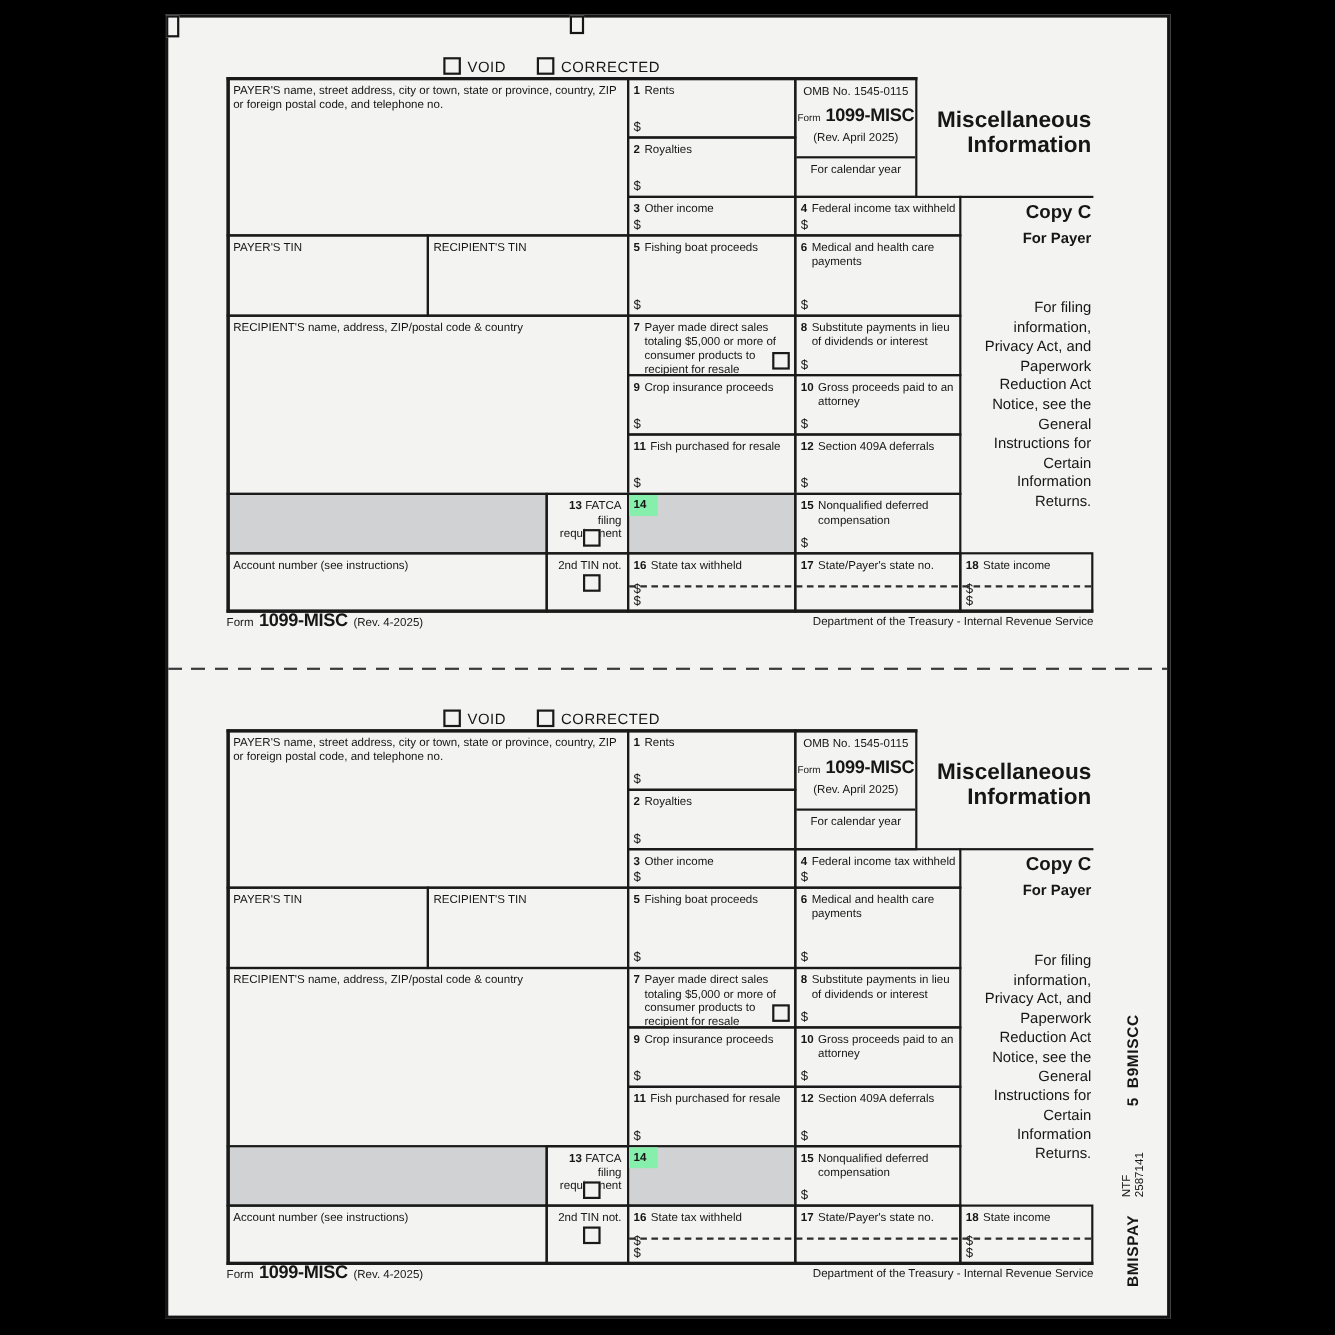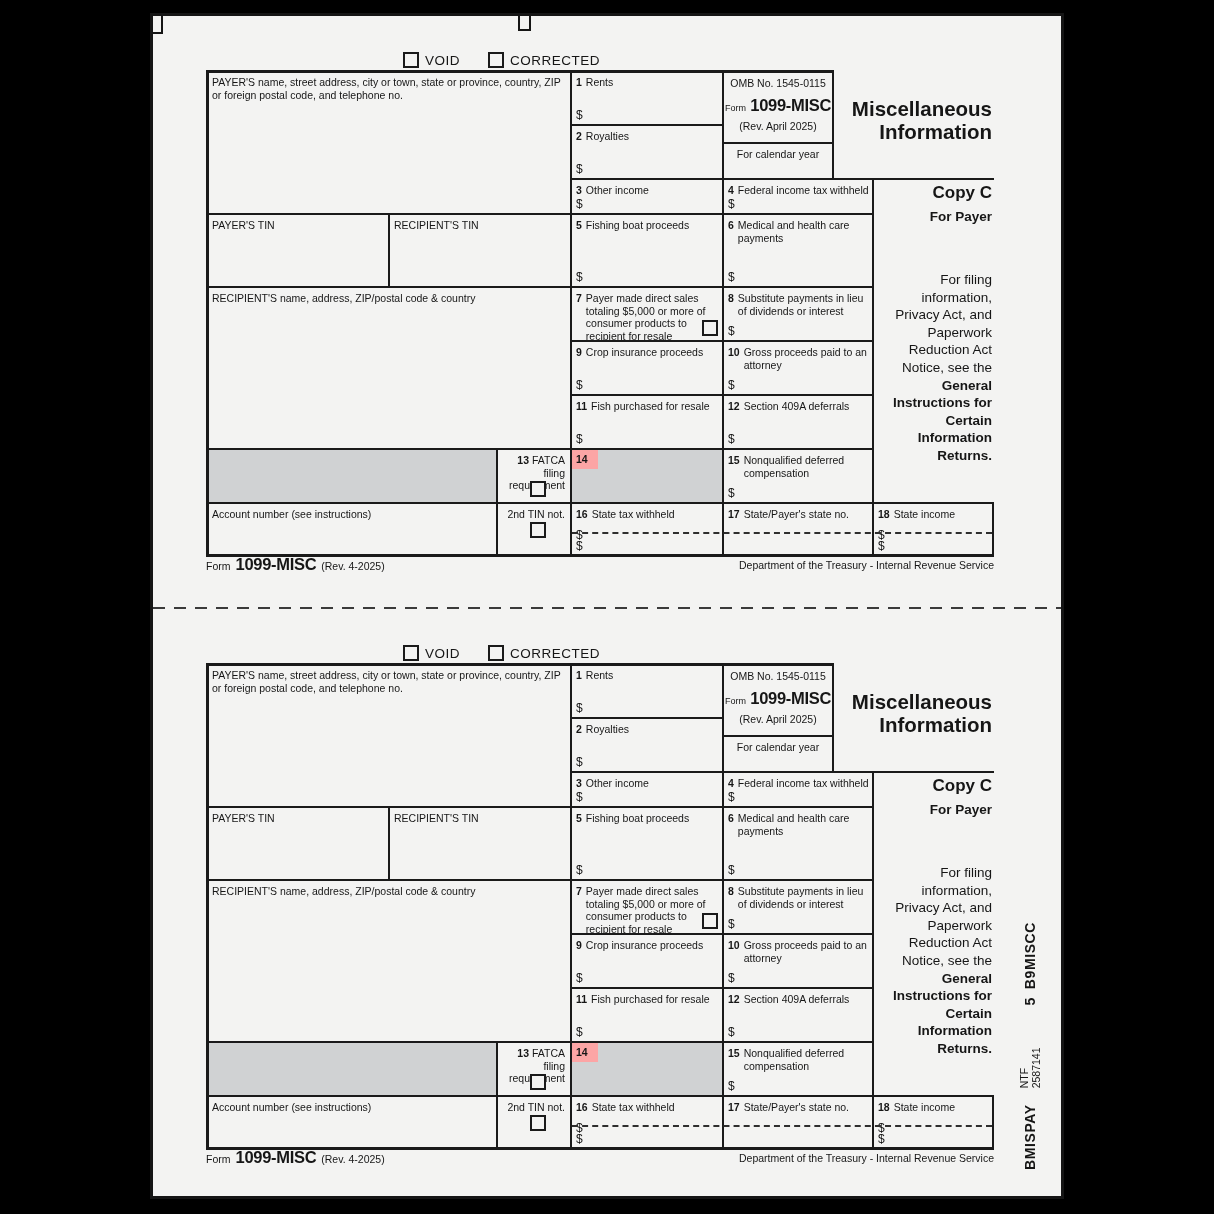--- a/index.html
+++ b/index.html
@@ -39,23 +39,23 @@
   .omb-cal{position:absolute;left:0;top:76px;width:100%;font-size:10.5px;}
   
   .title{position:absolute;left:626px;top:46px;width:160px;text-align:right;
          font-size:20.5px;font-weight:bold;line-height:22.5px;white-space:pre-line;}
   .copyc-line{position:absolute;left:666px;top:126px;width:122px;height:2px;background:#1a1a1a;}
   .copyblock{position:absolute;left:646px;top:131px;width:140px;text-align:right;}
   .copyc{font-size:17px;font-weight:bold;}
   .forpayer{font-size:13.5px;font-weight:bold;margin-top:6px;}
   .para{position:absolute;left:646px;top:219px;width:140px;text-align:right;
         font-size:13.5px;line-height:17.6px;white-space:pre-line;}
-  .para .b{font-weight:bold;margin-top:15px;}
-  
-  .pocket{position:absolute;left:0;top:0;width:26px;height:19px;background:#fca5a5;
+  .para .b{font-weight:normal;margin-top:15px;}
+  
+  .pocket{position:absolute;left:0;top:0;width:26px;height:19px;background:#86efac;
           padding:3px 0 0 4px;font-weight:bold;font-size:10.5px;box-sizing:border-box;}
   
   .state-dash{position:absolute;left:366px;top:480px;width:420px;height:0;
               border-top:2px dashed #2e2e2e;}
   
   .footer-left{position:absolute;left:0;top:503px;display:flex;align-items:baseline;gap:5px;}
   .footer-left .fw{font-size:10.5px;}
   .footer-left .fn{font-size:16.5px;font-weight:bold;letter-spacing:-0.3px;}
   .footer-left .fr{font-size:10.5px;}
   .footer-right{position:absolute;right:2px;top:507px;font-size:10.5px;padding-left:29px;}

